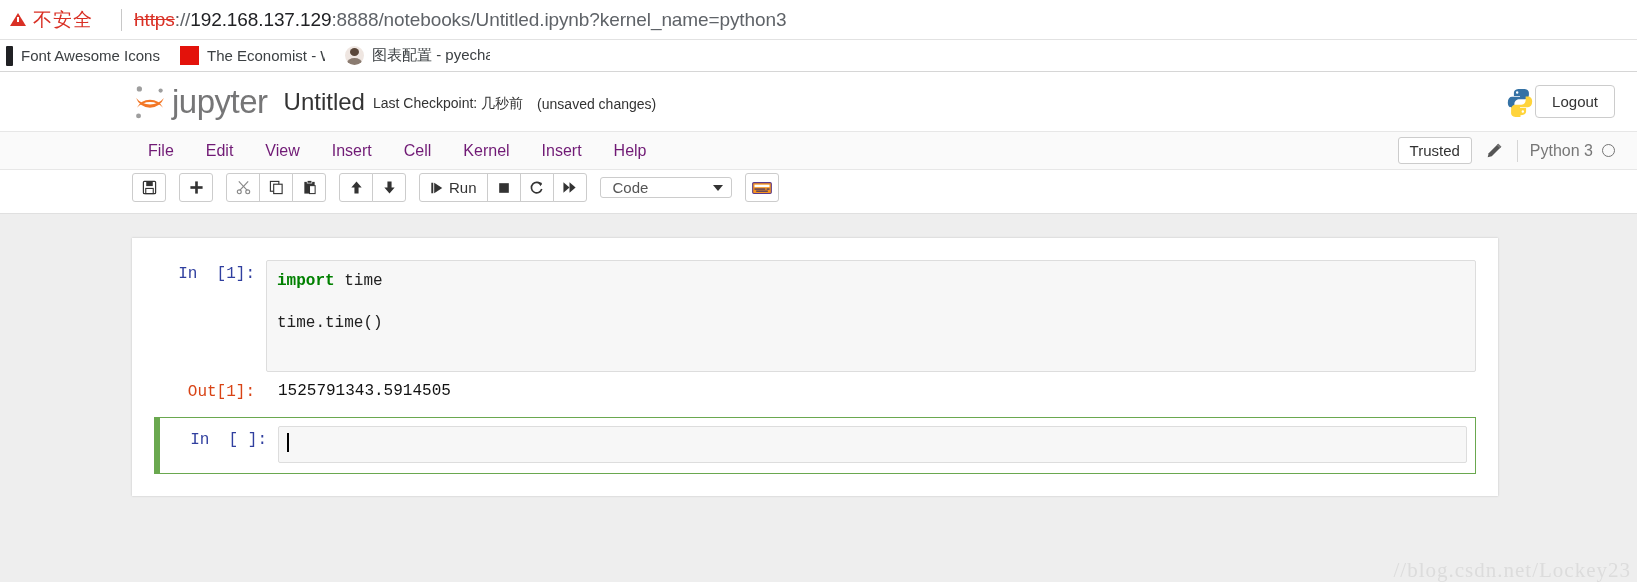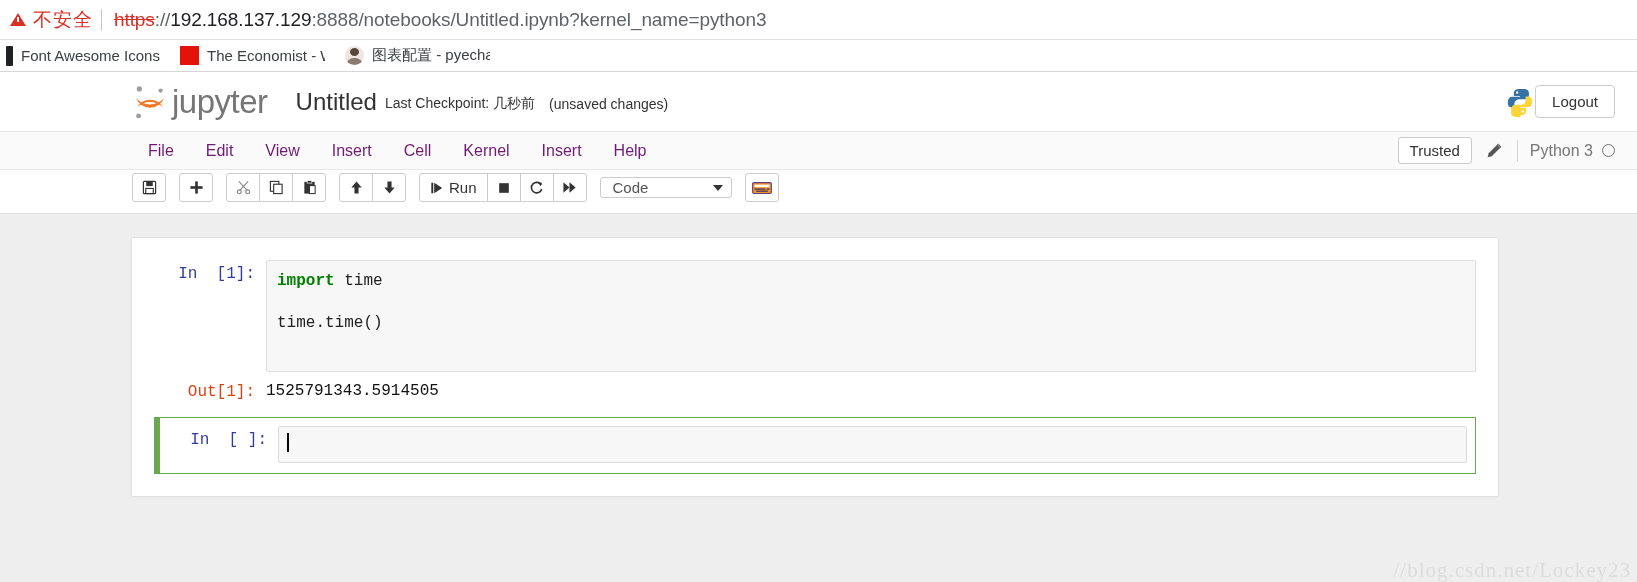--- a/index.html
+++ b/index.html
@@ -35,21 +35,21 @@
     content: "";
     position: absolute;
     left: -1px; top: 4px;
     width: 2px; height: 5px;
     background: #ffffff;
   }
   .insecure-label {
     color: #d93025;
     font-size: 19px;
     letter-spacing: 1px;
-    margin-right: 8px;
+    margin-right: 28px;
     white-space: nowrap;
   }
   .url-sep {
     width: 1px; height: 22px;
     background: #c8c8c8;
     margin-right: 12px;
   }
   .url-text {
     font-size: 19px;
     color: #5f6368;
@@ -124,21 +124,21 @@
   
   .jp-header {
     height: 60px;
     background: #ffffff;
     border-bottom: 1px solid #e7e7e7;
     display: flex;
     align-items: center;
     padding: 0 22px 0 132px;
     position: relative;
   }
-  .jp-logo-wrap { display: flex; align-items: flex-end; margin-right: 28px; }
+  .jp-logo-wrap { display: flex; align-items: flex-end; margin-right: 16px; }
   .jp-logo { width: 36px; height: 38px; flex: none; }
   .jp-wordmark {
     font-size: 33px;
     color: #767677;
     letter-spacing: -0.5px;
     margin-left: 4px;
     font-weight: 400;
   }
   .nb-title {
     font-size: 24px;
@@ -320,21 +320,21 @@
   .code-area-empty { min-height: 30px; padding: 5px 8px; }
   .kw { color: #008000; font-weight: bold; }
   .code-blank { height: 17px; }
   .caret {
     display: inline-block;
     width: 2px;
     height: 19px;
     background: #000000;
     vertical-align: -4px;
   }
-  .out-row { padding-top: 2px; }
+  .out-row { padding-top: 2px; gap: 12px; }
   .out-value {
     flex: 1;
     font-family: "Liberation Mono", monospace;
     font-size: 16px;
     color: #111111;
     padding-top: 4px;
   }
   .watermark {
     position: absolute;
     right: 6px;

